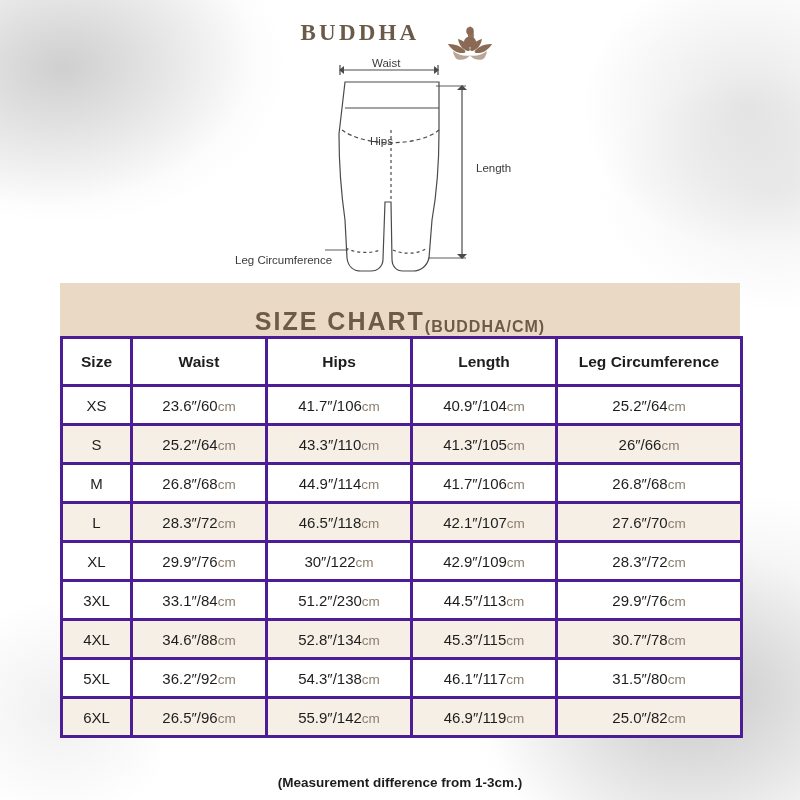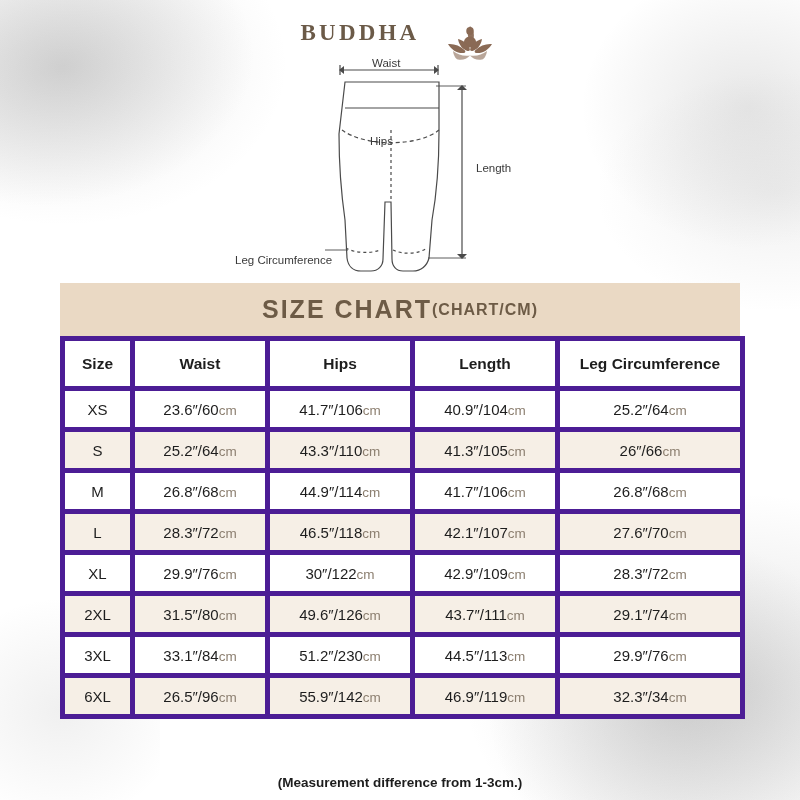--- a/index.html
+++ b/index.html
@@ -102,21 +102,21 @@
     position: absolute;
     left: 60px;
     top: 283px;
     width: 680px;
     z-index: 4;
   }
   .chart-title {
     background: #ead9c4;
     height: 53px;
     display: flex;
-    align-items: center;
+    align-items: flex-end;
     justify-content: center;
     color: #6d5b46;
   }
   .chart-title .big {
     font-family: "Liberation Sans", sans-serif;
     font-size: 25px;
     font-weight: 700;
     letter-spacing: 2px;
   }
   .chart-title .small {
@@ -126,21 +126,21 @@
     letter-spacing: 1px;
   }
   table.size-table {
     width: 680px;
     border-collapse: collapse;
     table-layout: fixed;
     background: #ffffff;
   }
   table.size-table th,
   table.size-table td {
-    border: 5px solid #4c1d95;
+    border: 3px solid #4c1d95;
     text-align: center;
     font-family: "Liberation Sans", sans-serif;
     color: #1d1d1d;
     height: 36px;
     padding: 0;
   }
   table.size-table th {
     font-size: 15.5px;
     font-weight: 700;
     height: 45px;
@@ -238,21 +238,21 @@
     </svg>
     <div class="dlabel lbl-waist">Waist</div>
     <div class="dlabel lbl-hips">Hips</div>
     <div class="dlabel lbl-length">Length</div>
     <div class="dlabel lbl-legcirc">Leg Circumference</div>
   </div>
 
   <div class="chart">
     <div class="chart-title">
       <span class="big">SIZE CHART</span>
-        <span class="small">(CHART/CM)</span>
+        <span class="small">(BUDDHA/CM)</span>
     </div>
     <table class="size-table">
       <colgroup>
         <col class="col-size">
           <col class="col-waist">
           <col class="col-hips">
           <col class="col-length">
           <col class="col-leg">
       </colgroup>
       <thead>
@@ -293,39 +293,46 @@
             <td><span>42.1″/107</span><span class="unit">cm</span></td>
             <td><span>27.6″/70</span><span class="unit">cm</span></td>
           </tr>
           <tr>
             <td>XL</td>
             <td><span>29.9″/76</span><span class="unit">cm</span></td>
             <td><span>30″/122</span><span class="unit">cm</span></td>
             <td><span>42.9″/109</span><span class="unit">cm</span></td>
             <td><span>28.3″/72</span><span class="unit">cm</span></td>
           </tr>
-          <tr class="alt">
-            <td>2XL</td>
-            <td><span>31.5″/80</span><span class="unit">cm</span></td>
-            <td><span>49.6″/126</span><span class="unit">cm</span></td>
-            <td><span>43.7″/111</span><span class="unit">cm</span></td>
-            <td><span>29.1″/74</span><span class="unit">cm</span></td>
-          </tr>
           <tr>
             <td>3XL</td>
             <td><span>33.1″/84</span><span class="unit">cm</span></td>
             <td><span>51.2″/230</span><span class="unit">cm</span></td>
             <td><span>44.5″/113</span><span class="unit">cm</span></td>
             <td><span>29.9″/76</span><span class="unit">cm</span></td>
           </tr>
           <tr class="alt">
+            <td>4XL</td>
+            <td><span>34.6″/88</span><span class="unit">cm</span></td>
+            <td><span>52.8″/134</span><span class="unit">cm</span></td>
+            <td><span>45.3″/115</span><span class="unit">cm</span></td>
+            <td><span>30.7″/78</span><span class="unit">cm</span></td>
+          </tr>
+          <tr>
+            <td>5XL</td>
+            <td><span>36.2″/92</span><span class="unit">cm</span></td>
+            <td><span>54.3″/138</span><span class="unit">cm</span></td>
+            <td><span>46.1″/117</span><span class="unit">cm</span></td>
+            <td><span>31.5″/80</span><span class="unit">cm</span></td>
+          </tr>
+          <tr class="alt">
             <td>6XL</td>
             <td><span>26.5″/96</span><span class="unit">cm</span></td>
             <td><span>55.9″/142</span><span class="unit">cm</span></td>
             <td><span>46.9″/119</span><span class="unit">cm</span></td>
-            <td><span>32.3″/34</span><span class="unit">cm</span></td>
+            <td><span>25.0″/82</span><span class="unit">cm</span></td>
           </tr>
         </tbody>
     </table>
   </div>
 
   <div class="footnote">(Measurement difference from 1-3cm.)</div>
 </div>
 
 </body></html>

